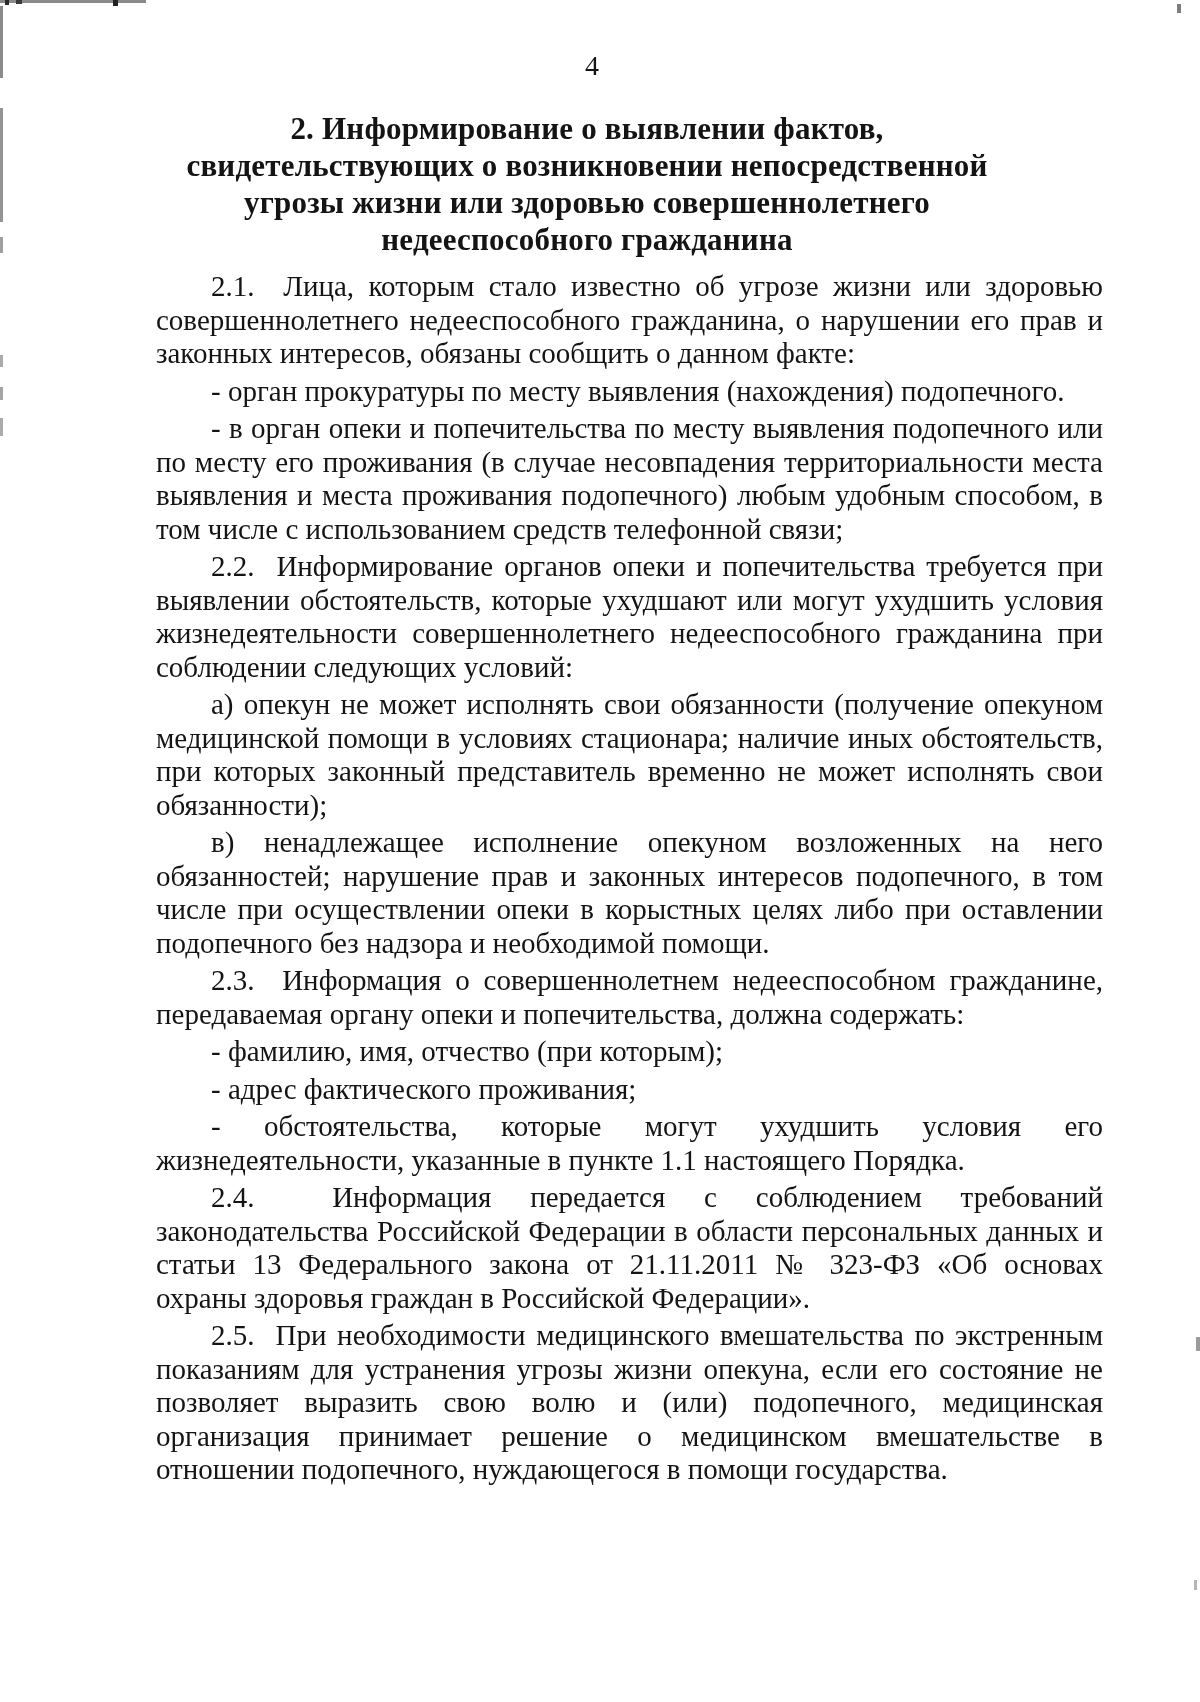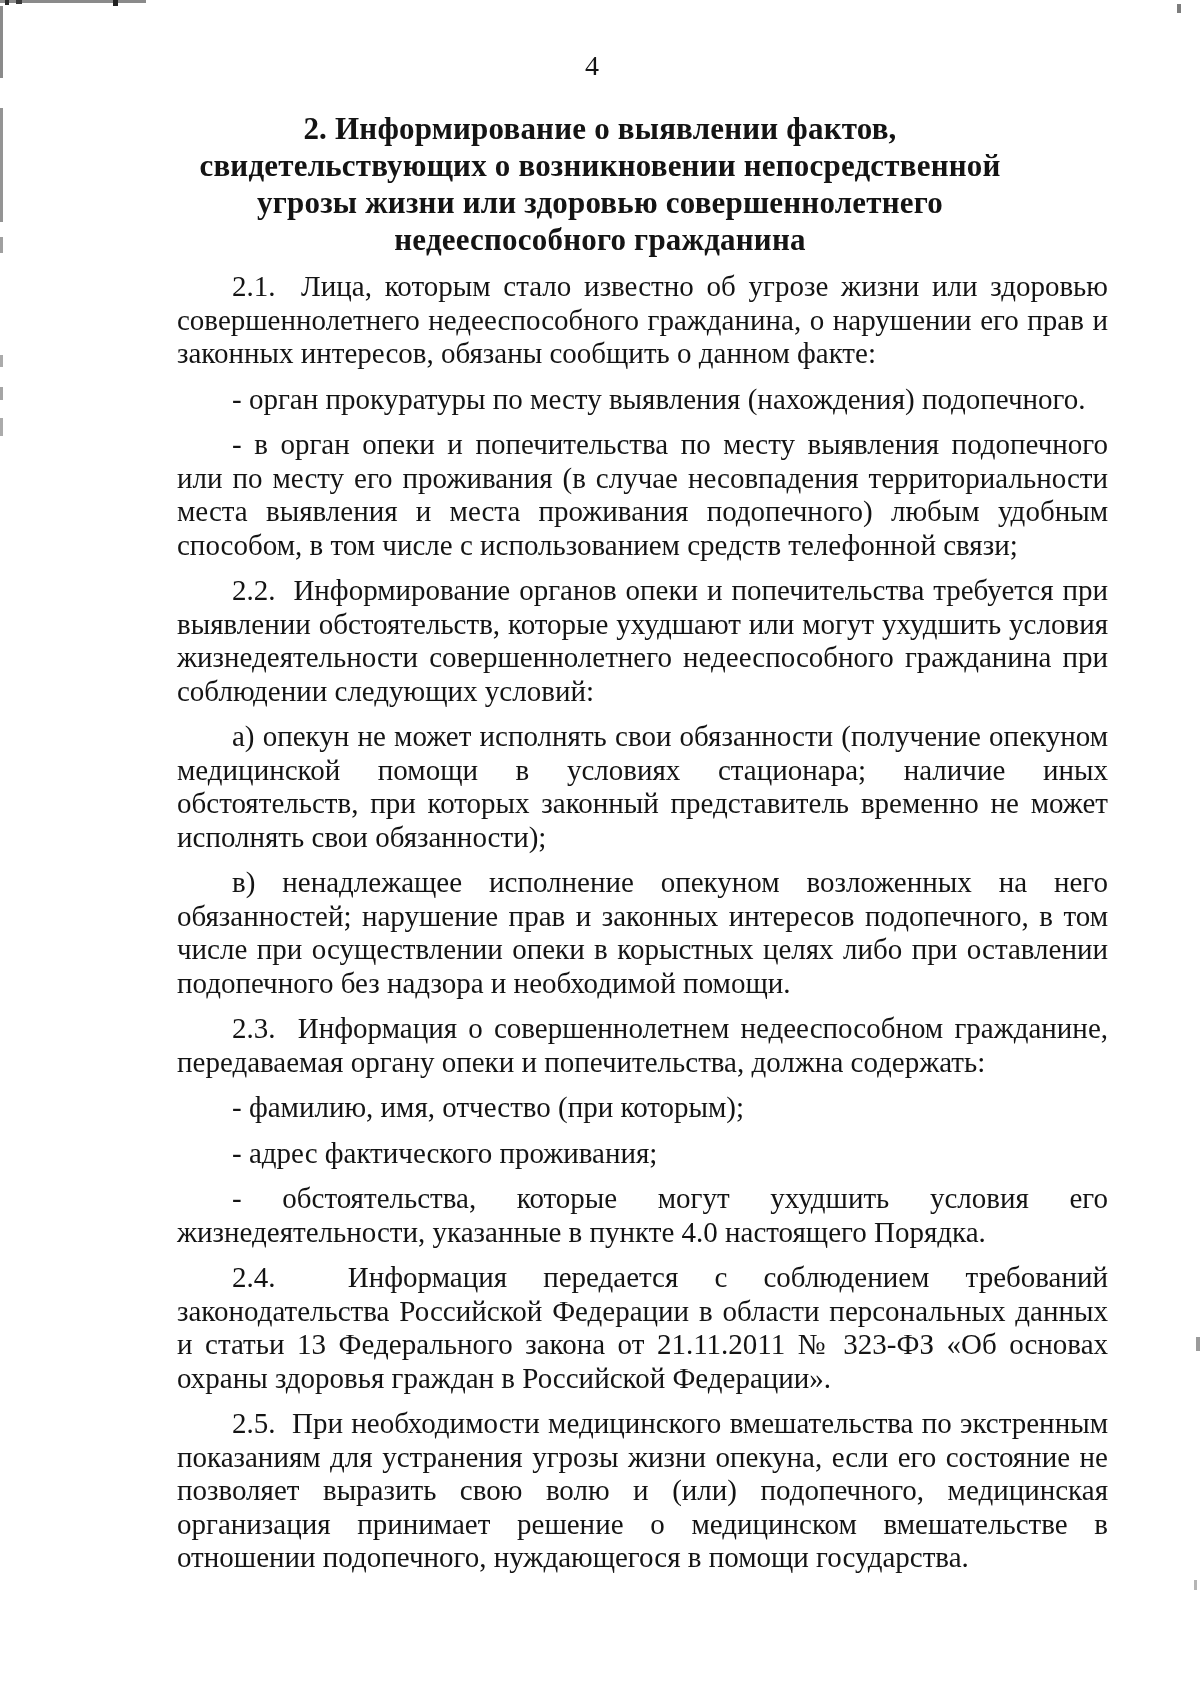--- a/index.html
+++ b/index.html
@@ -16,35 +16,35 @@
     position: absolute;
     top: 50px;
     left: 0;
     width: 1184px;
     text-align: center;
     font-size: 28px;
     line-height: 32px;
   }
   .content {
     position: absolute;
-    left: 165px;
+    left: 152px;
     top: 110px;
     width: 955px;
   }
   .heading {
     margin: 0 0 12px 0;
     padding: 0 85px 0 0;
     font-size: 31px;
     line-height: 37px;
     font-weight: 700;
     text-align: center;
     letter-spacing: 0.2px;
   }
   .para {
-    margin: 12px;
+    margin: 4px;
     font-size: 29px;
     line-height: 33.5px;
     text-align: justify;
     text-indent: 55px;
     font-family: Liberation Serif, serif;
   }
   
   .artifact { position: absolute; background: #8a8a8a; }
   .a-top-line   { left: 0;    top: 0;    width: 146px; height: 3px; }
   .a-top-tick1  { left: 5px;  top: 0;    width: 4px;  height: 5px; background:#2b2b2b; }
@@ -86,18 +86,18 @@
 
     <p class="para">2.1.&nbsp; Лица, которым стало известно об угрозе жизни или здоровью совершеннолетнего недееспособного гражданина, о нарушении его прав и законных интересов, обязаны сообщить о данном факте:</p>
     <p class="para">- орган прокуратуры по месту выявления (нахождения) подопечного.</p>
     <p class="para">- в орган опеки и попечительства по месту выявления подопечного или по месту его проживания (в случае несовпадения территориальности места выявления и места проживания подопечного) любым удобным способом, в том числе с использованием средств телефонной связи;</p>
     <p class="para">2.2.&nbsp; Информирование органов опеки и попечительства требуется при выявлении обстоятельств, которые ухудшают или могут ухудшить условия жизнедеятельности совершеннолетнего недееспособного гражданина при соблюдении следующих условий:</p>
     <p class="para">а) опекун не может исполнять свои обязанности (получение опекуном медицинской помощи в условиях стационара; наличие иных обстоятельств, при которых законный представитель временно не может исполнять свои обязанности);</p>
     <p class="para">в) ненадлежащее исполнение опекуном возложенных на него обязанностей; нарушение прав и законных интересов подопечного, в том числе при осуществлении опеки в корыстных целях либо при оставлении подопечного без надзора и необходимой помощи.</p>
     <p class="para">2.3.&nbsp; Информация о совершеннолетнем недееспособном гражданине, передаваемая органу опеки и попечительства, должна содержать:</p>
     <p class="para">- фамилию, имя, отчество (при которым);</p>
     <p class="para">- адрес фактического проживания;</p>
-    <p class="para">- обстоятельства, которые могут ухудшить условия его жизнедеятельности, указанные в пункте 4.0 настоящего Порядка.</p>
+    <p class="para">- обстоятельства, которые могут ухудшить условия его жизнедеятельности, указанные в пункте 1.1 настоящего Порядка.</p>
     <p class="para">2.4.&nbsp; Информация передается с соблюдением требований законодательства Российской Федерации в области персональных данных и статьи 13 Федерального закона от 21.11.2011 № 323-ФЗ «Об основах охраны здоровья граждан в Российской Федерации».</p>
     <p class="para">2.5.&nbsp; При необходимости медицинского вмешательства по экстренным показаниям для устранения угрозы жизни опекуна, если его состояние не позволяет выразить свою волю и (или) подопечного, медицинская организация принимает решение о медицинском вмешательстве в отношении подопечного, нуждающегося в помощи государства.</p>
   </div>
 
 </div>
 
 </body></html>

